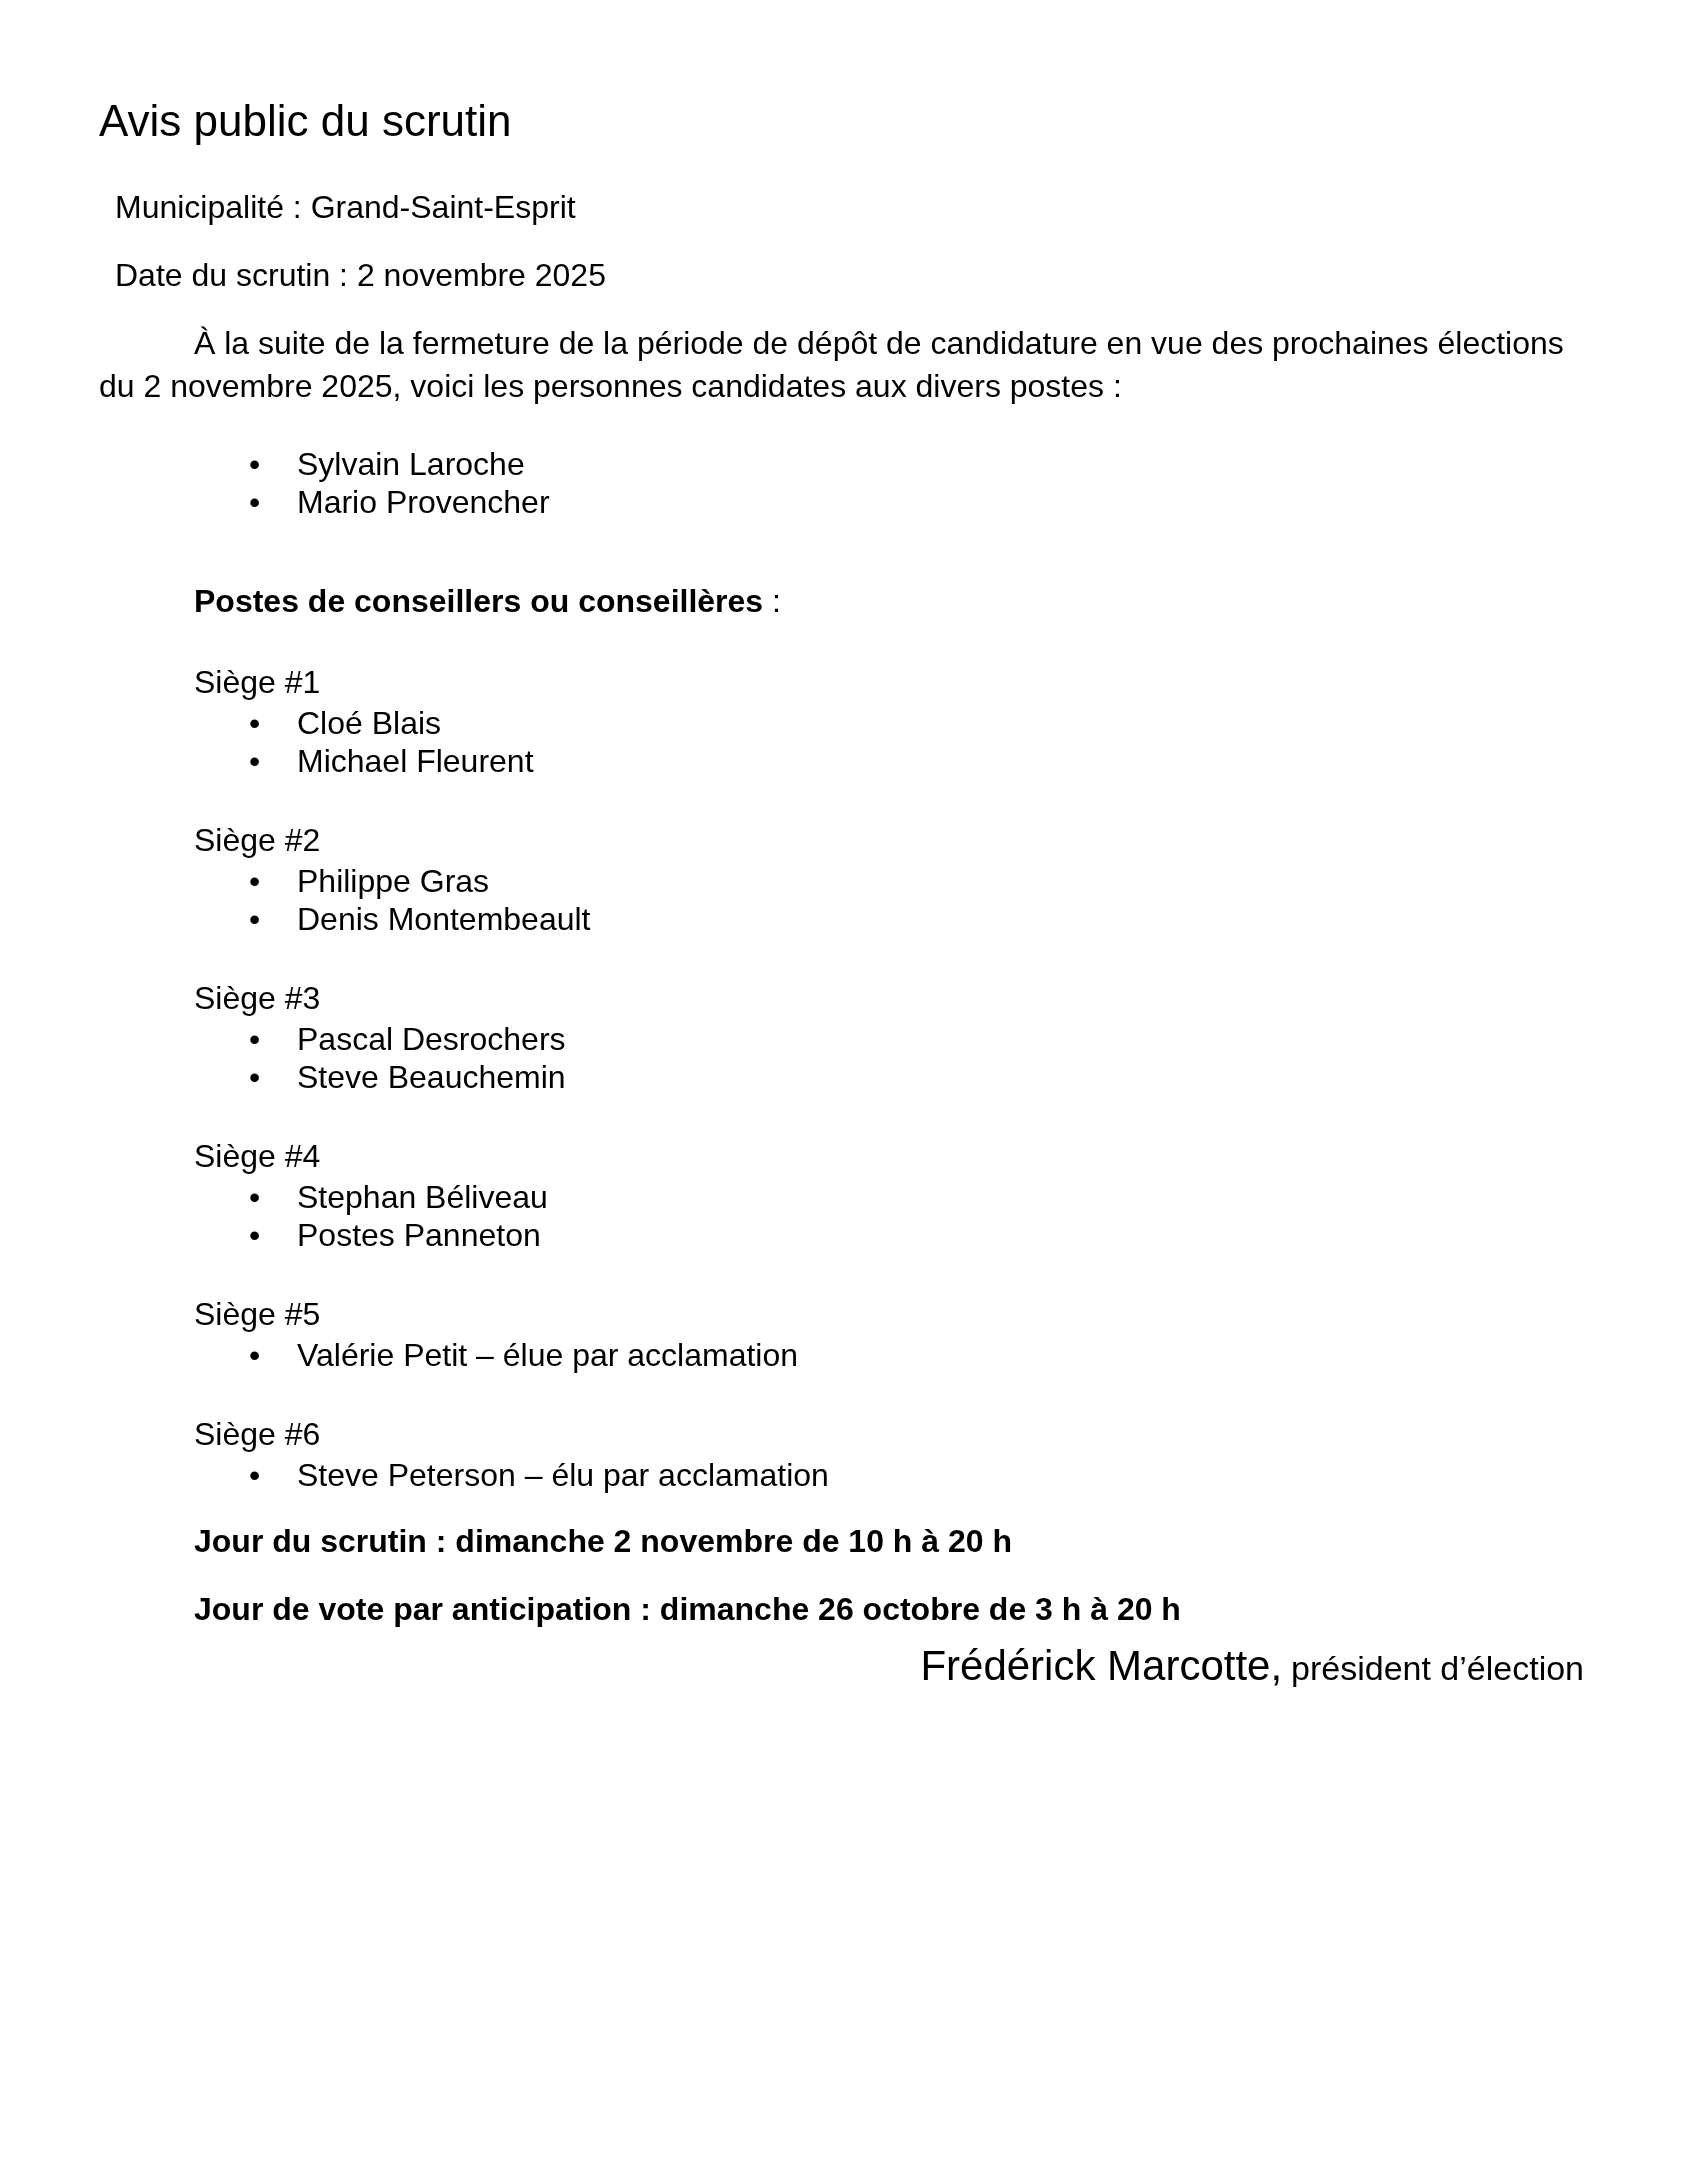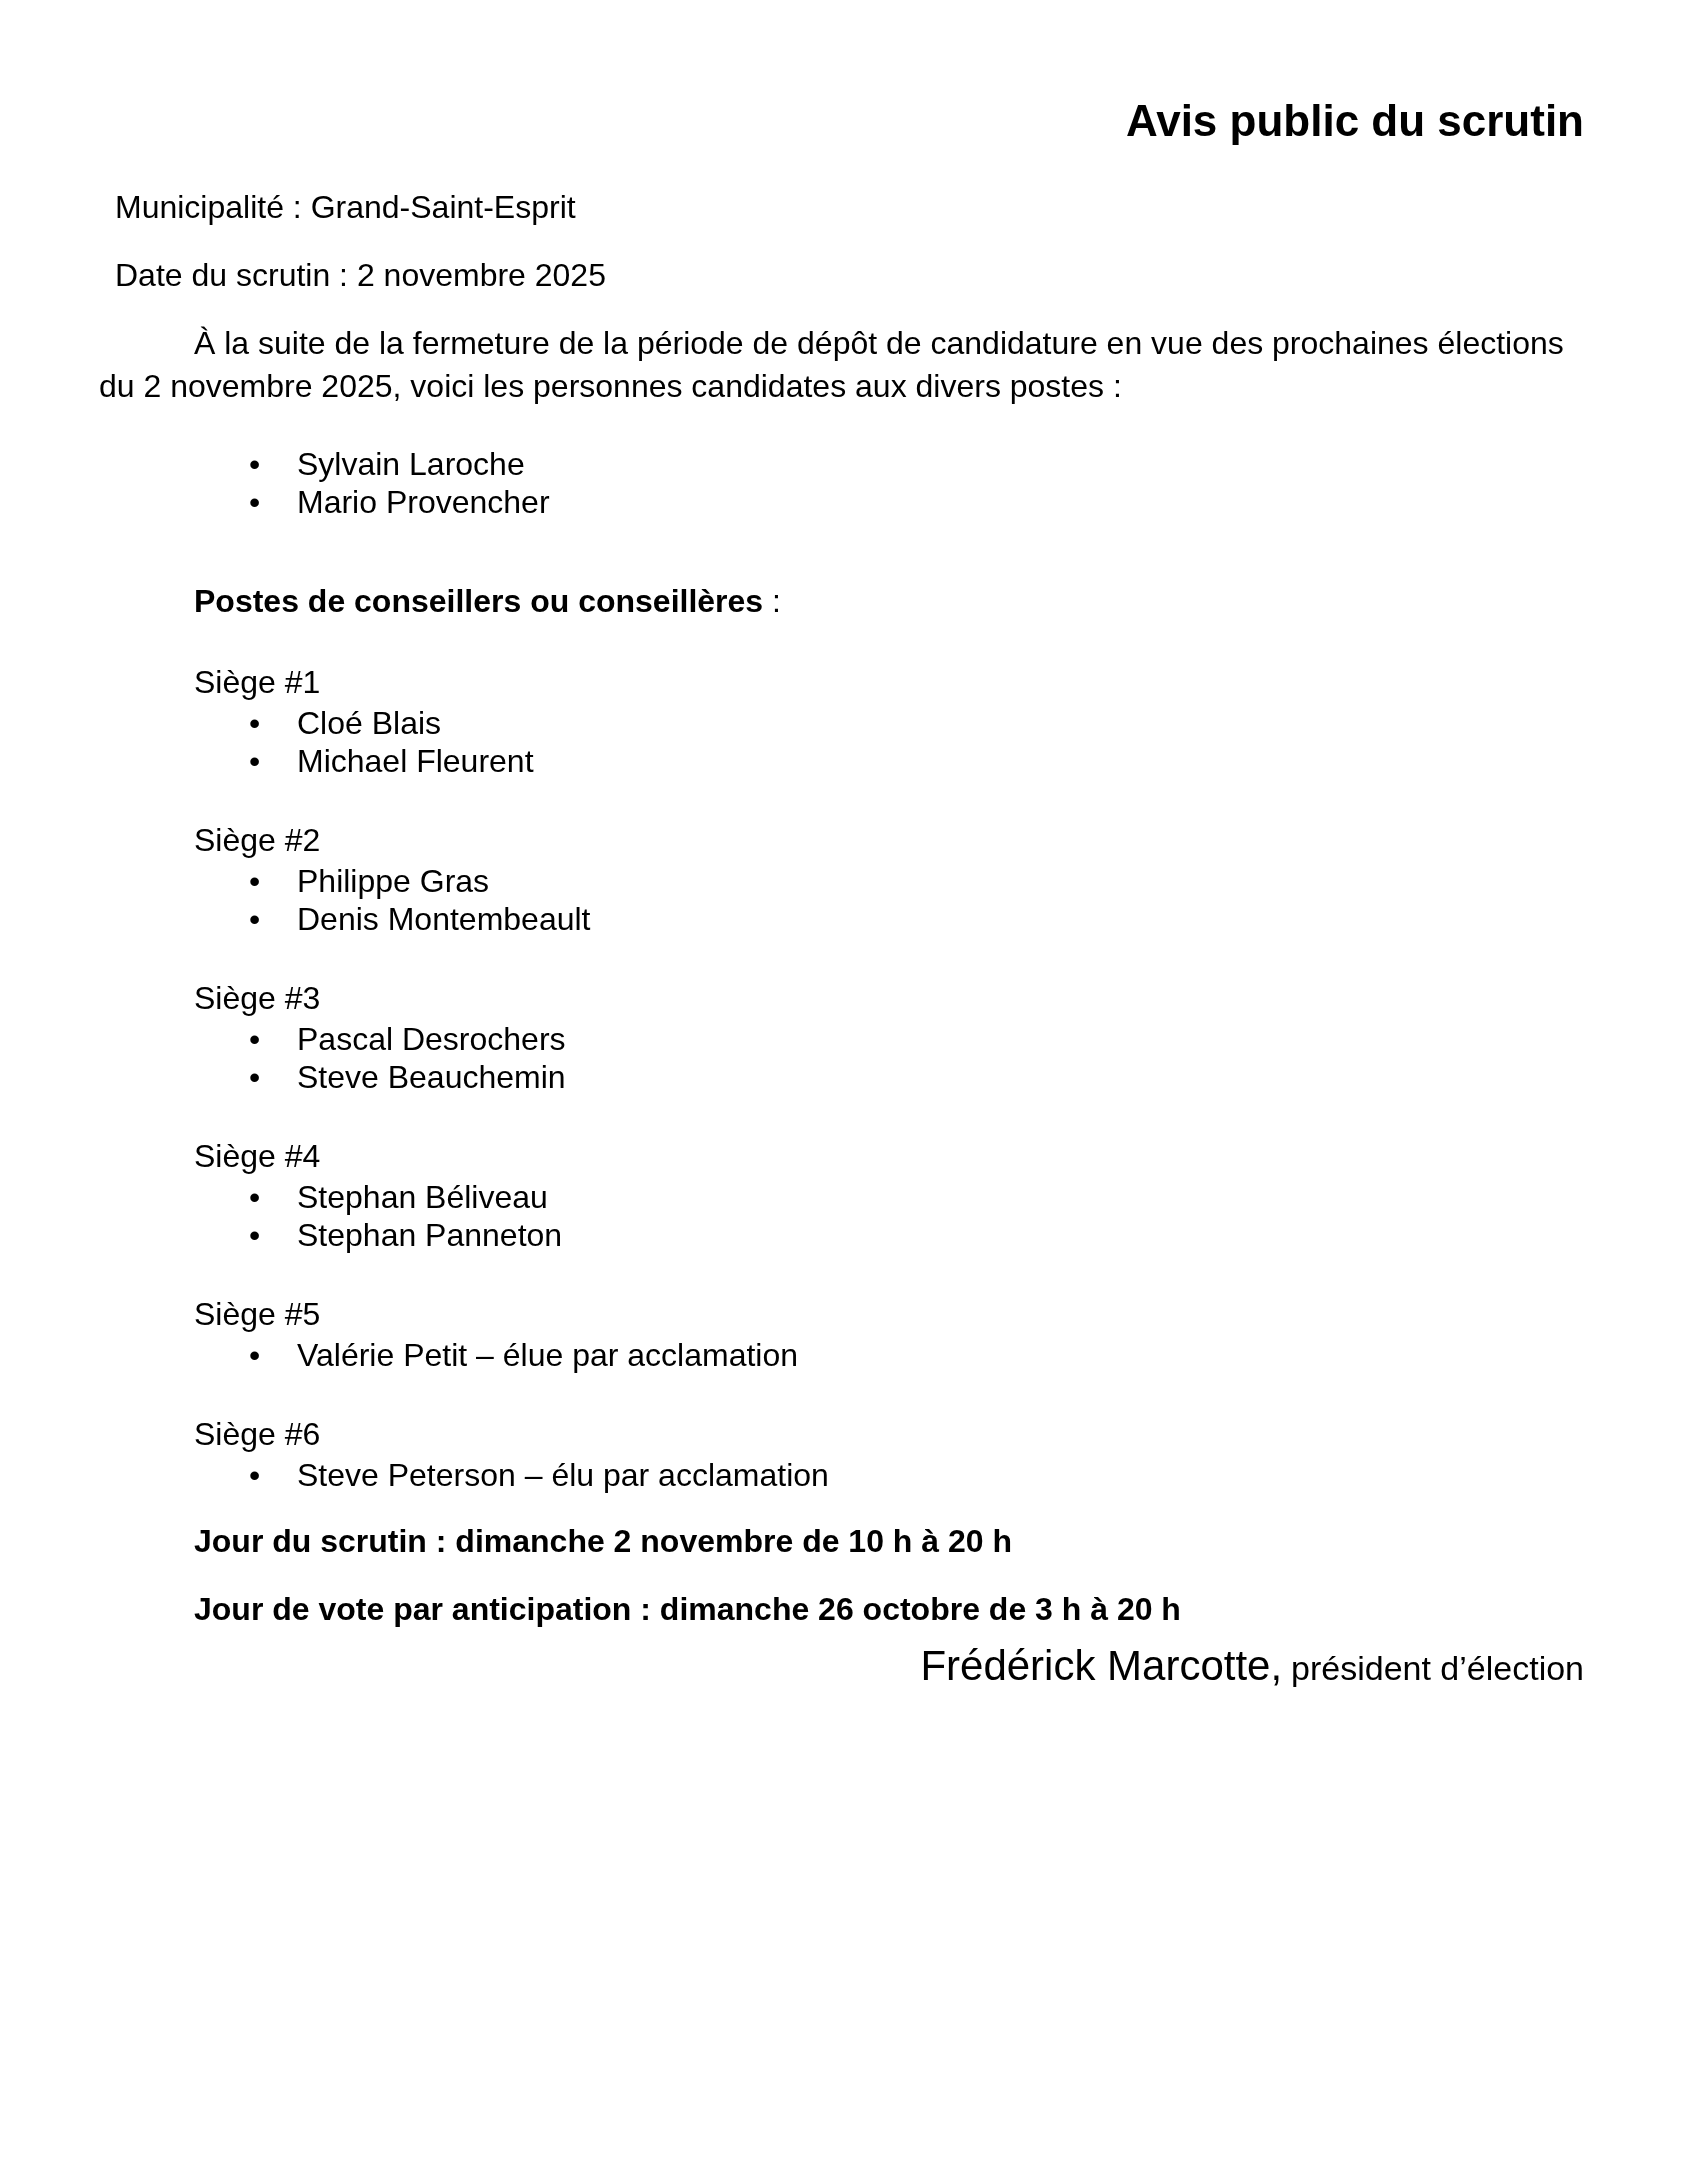--- a/index.html
+++ b/index.html
@@ -13,23 +13,23 @@
     box-sizing: border-box;
     background: #ffffff;
     color: #000000;
     font-family: "Liberation Sans", sans-serif;
     font-size: 32px;
     line-height: 1.32;
     padding: 95px 99px 59px 99px;
     overflow: hidden;
   }
   .doc-title {
-    text-align: right;
+    text-align: left;
     font-size: 44px;
-    font-weight: 700;
+    font-weight: 400;
     line-height: 1.2;
     margin: 0 0 38px 0;
   }
   .p-line {
     margin: 0 0 26px 16px;
   }
   .intro {
     margin: 0;
     text-indent: 95px;
   }
@@ -125,21 +125,21 @@
     <ul class="candidates">
       <li>Pascal Desrochers</li>
       <li>Steve Beauchemin</li>
     </ul>
   </div>
 
   <div class="seat-group">
     <p class="seat-label">Siège #4</p>
     <ul class="candidates">
       <li>Stephan Béliveau</li>
-      <li>Stephan Panneton</li>
+      <li>Postes Panneton</li>
     </ul>
   </div>
 
   <div class="seat-group">
     <p class="seat-label">Siège #5</p>
     <ul class="candidates">
       <li>Valérie Petit – élue par acclamation</li>
     </ul>
   </div>
 

